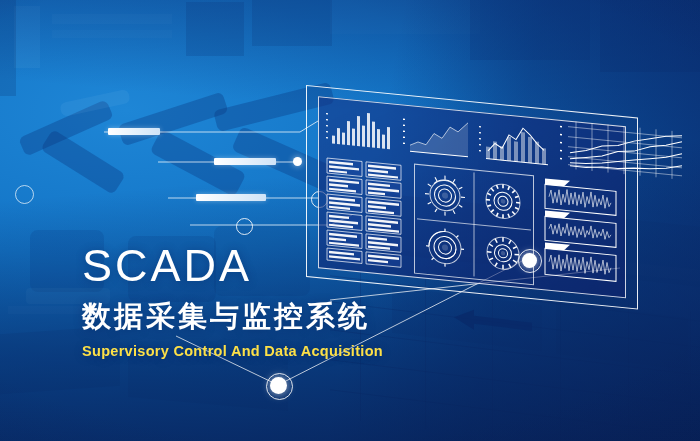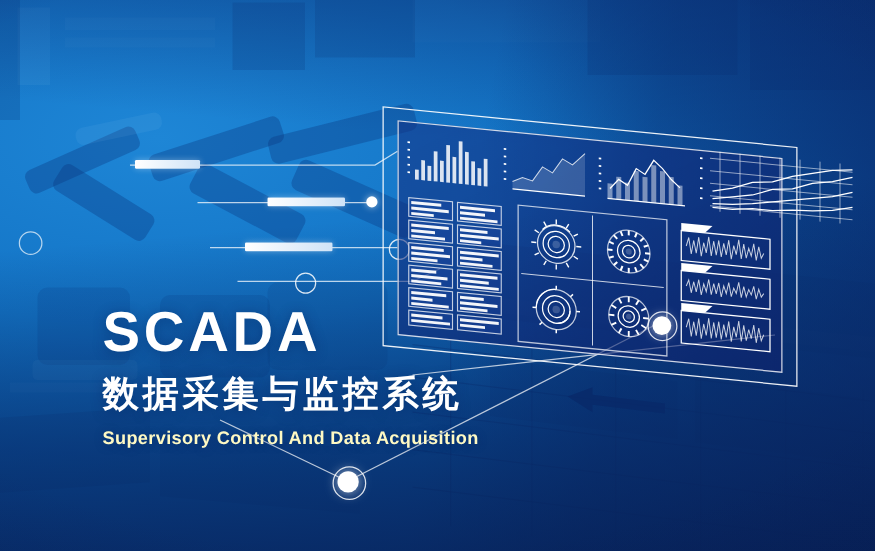--- a/index.html
+++ b/index.html
@@ -74,28 +74,28 @@
 
   svg .s{fill:none;stroke:#ffffff;stroke-width:1;}
   svg .s2{fill:none;stroke:rgba(255,255,255,.78);stroke-width:.8;}
   svg .sb{fill:#ffffff;}
   svg .sf{fill:rgba(255,255,255,.85);}
 
   
   .titleblock{position:absolute;left:82px;top:243px;}
   .t-main{
     color:#ffffff;font-size:45px;letter-spacing:3px;line-height:1;
-    font-weight:700;text-shadow:0 1px 10px rgba(0,30,90,.45);
+    font-weight:400;text-shadow:0 1px 10px rgba(0,30,90,.45);
   }
   .t-cn{
     color:#ffffff;font-size:29px;letter-spacing:3px;line-height:1;
     margin-top:14px;font-weight:700;text-shadow:0 1px 10px rgba(0,30,90,.45);
   }
   .t-en{
-    color:#fef9c3;font-size:14.5px;letter-spacing:.3px;line-height:1;
+    color:#fde047;font-size:14.5px;letter-spacing:.3px;line-height:1;
     margin-top:13px;font-weight:600;text-shadow:0 1px 8px rgba(0,30,90,.4);
   }
 </style>
 </head>
 <body>
 
 <div id="stage">
 
   <div class="layer bg-base"></div>
 

